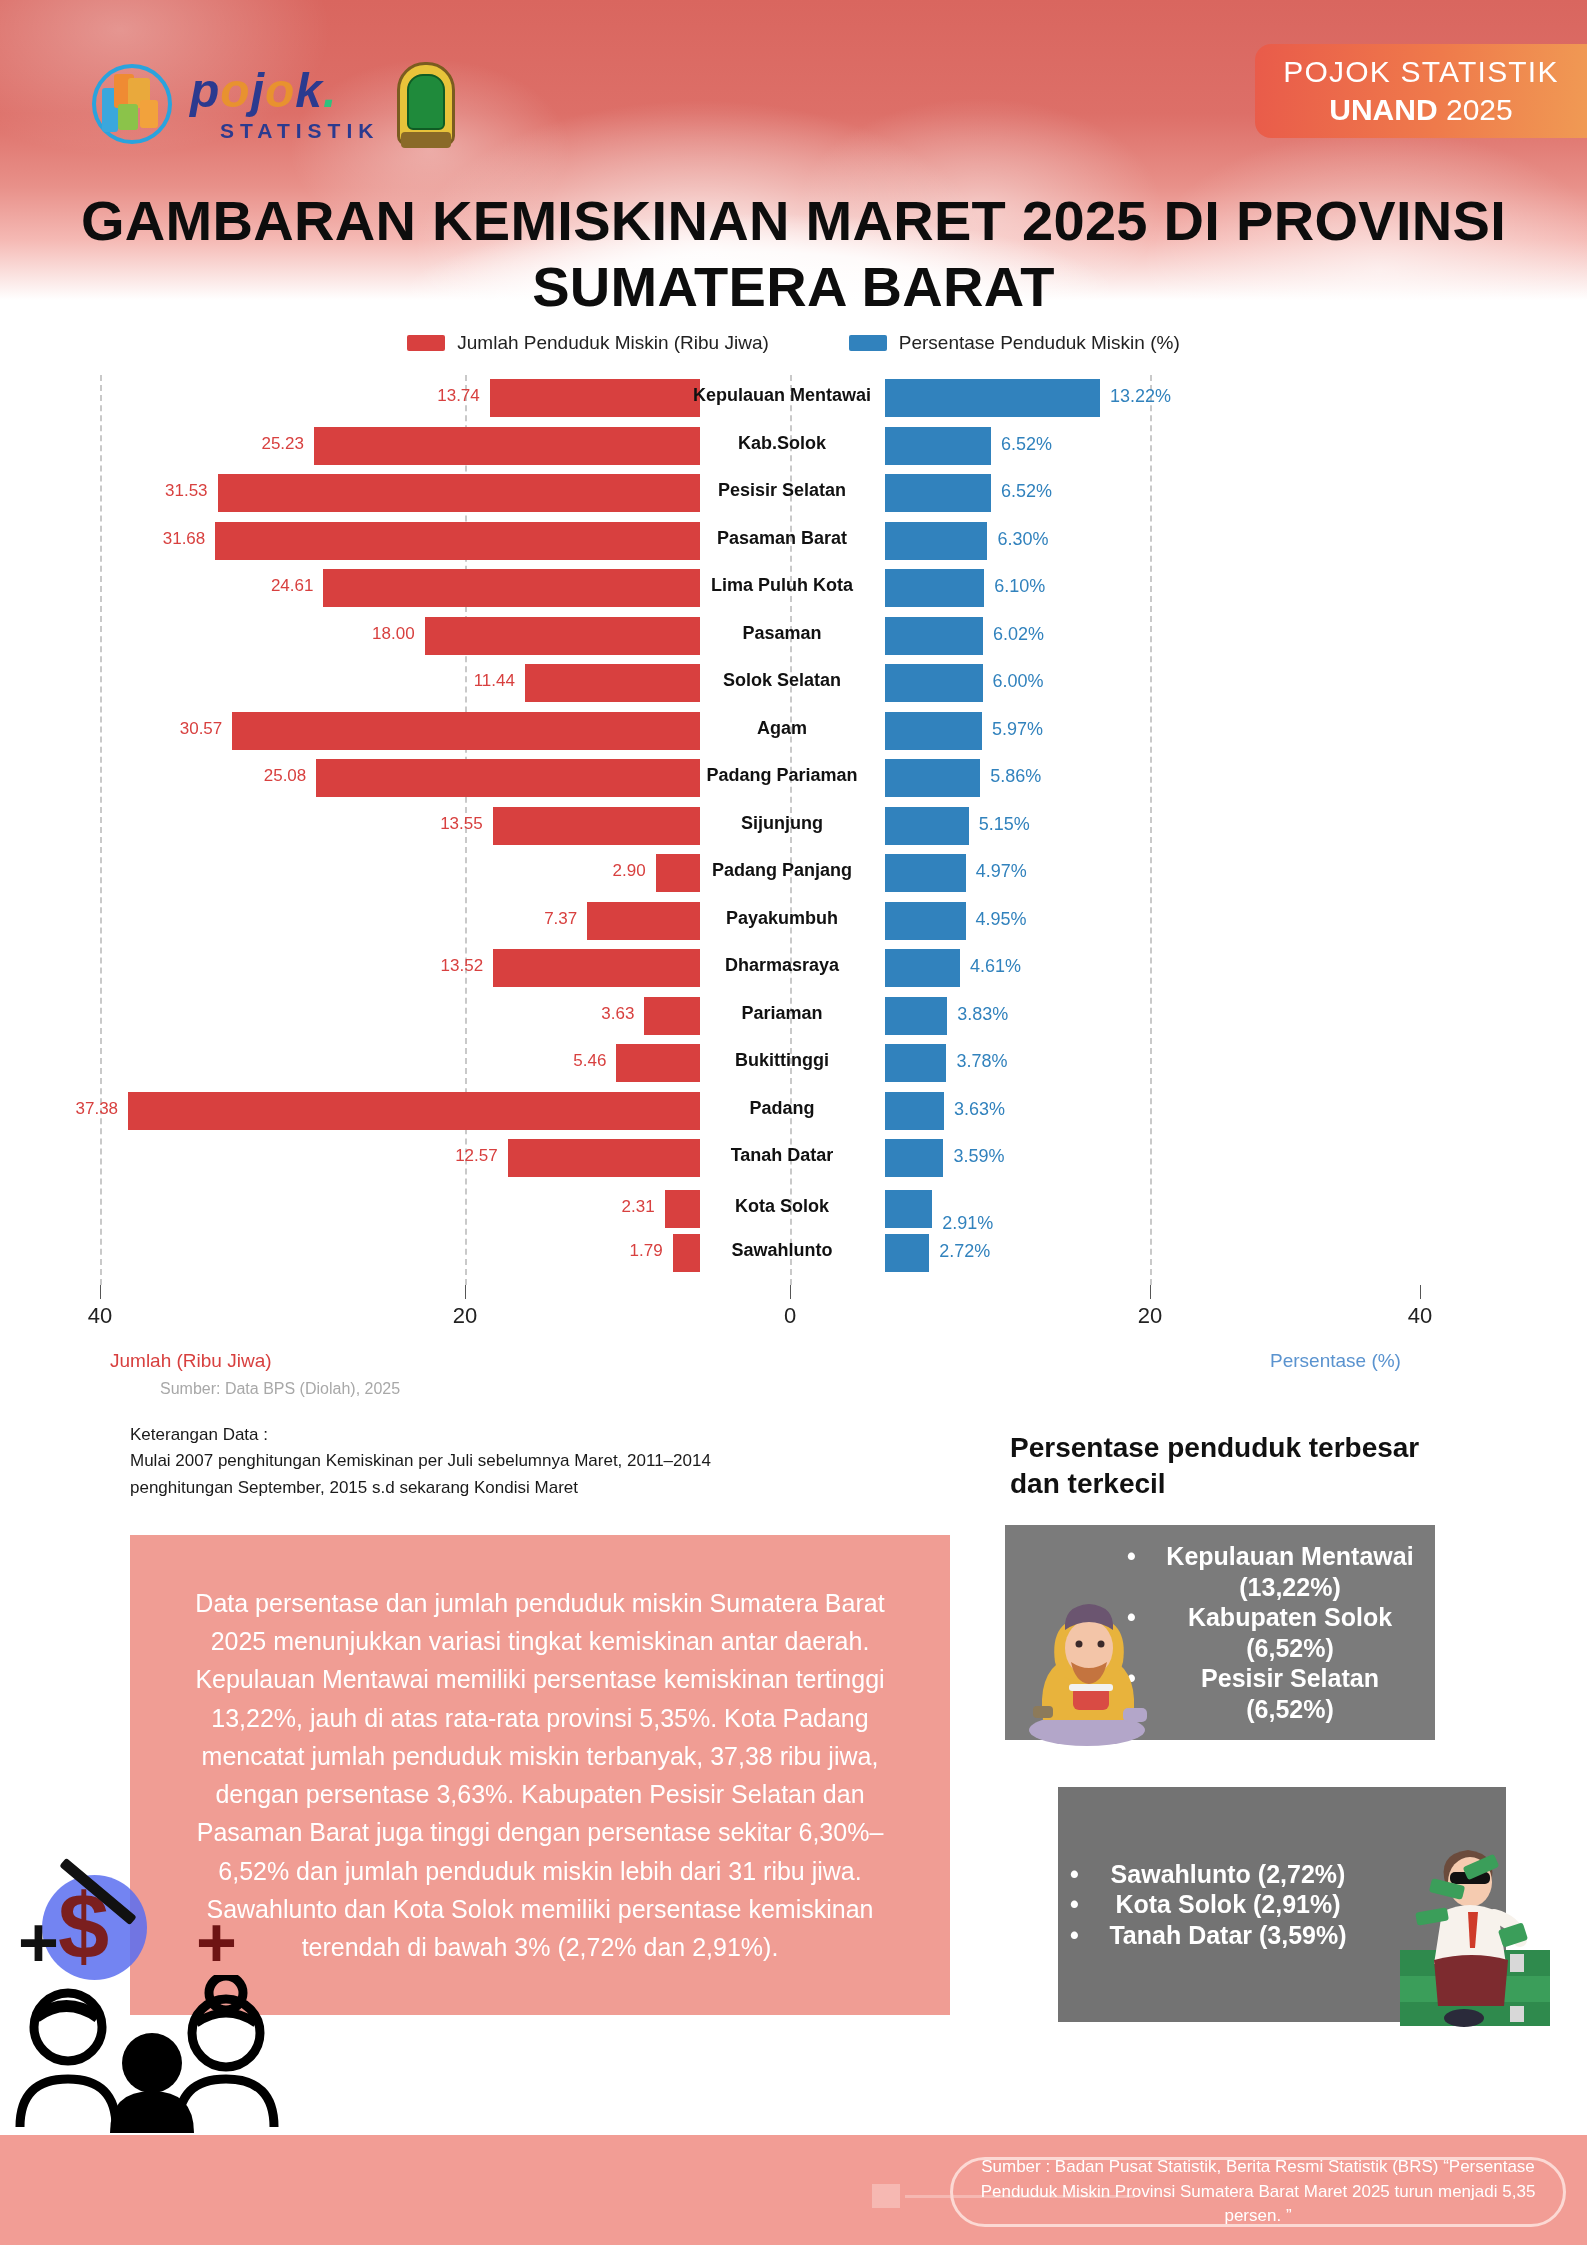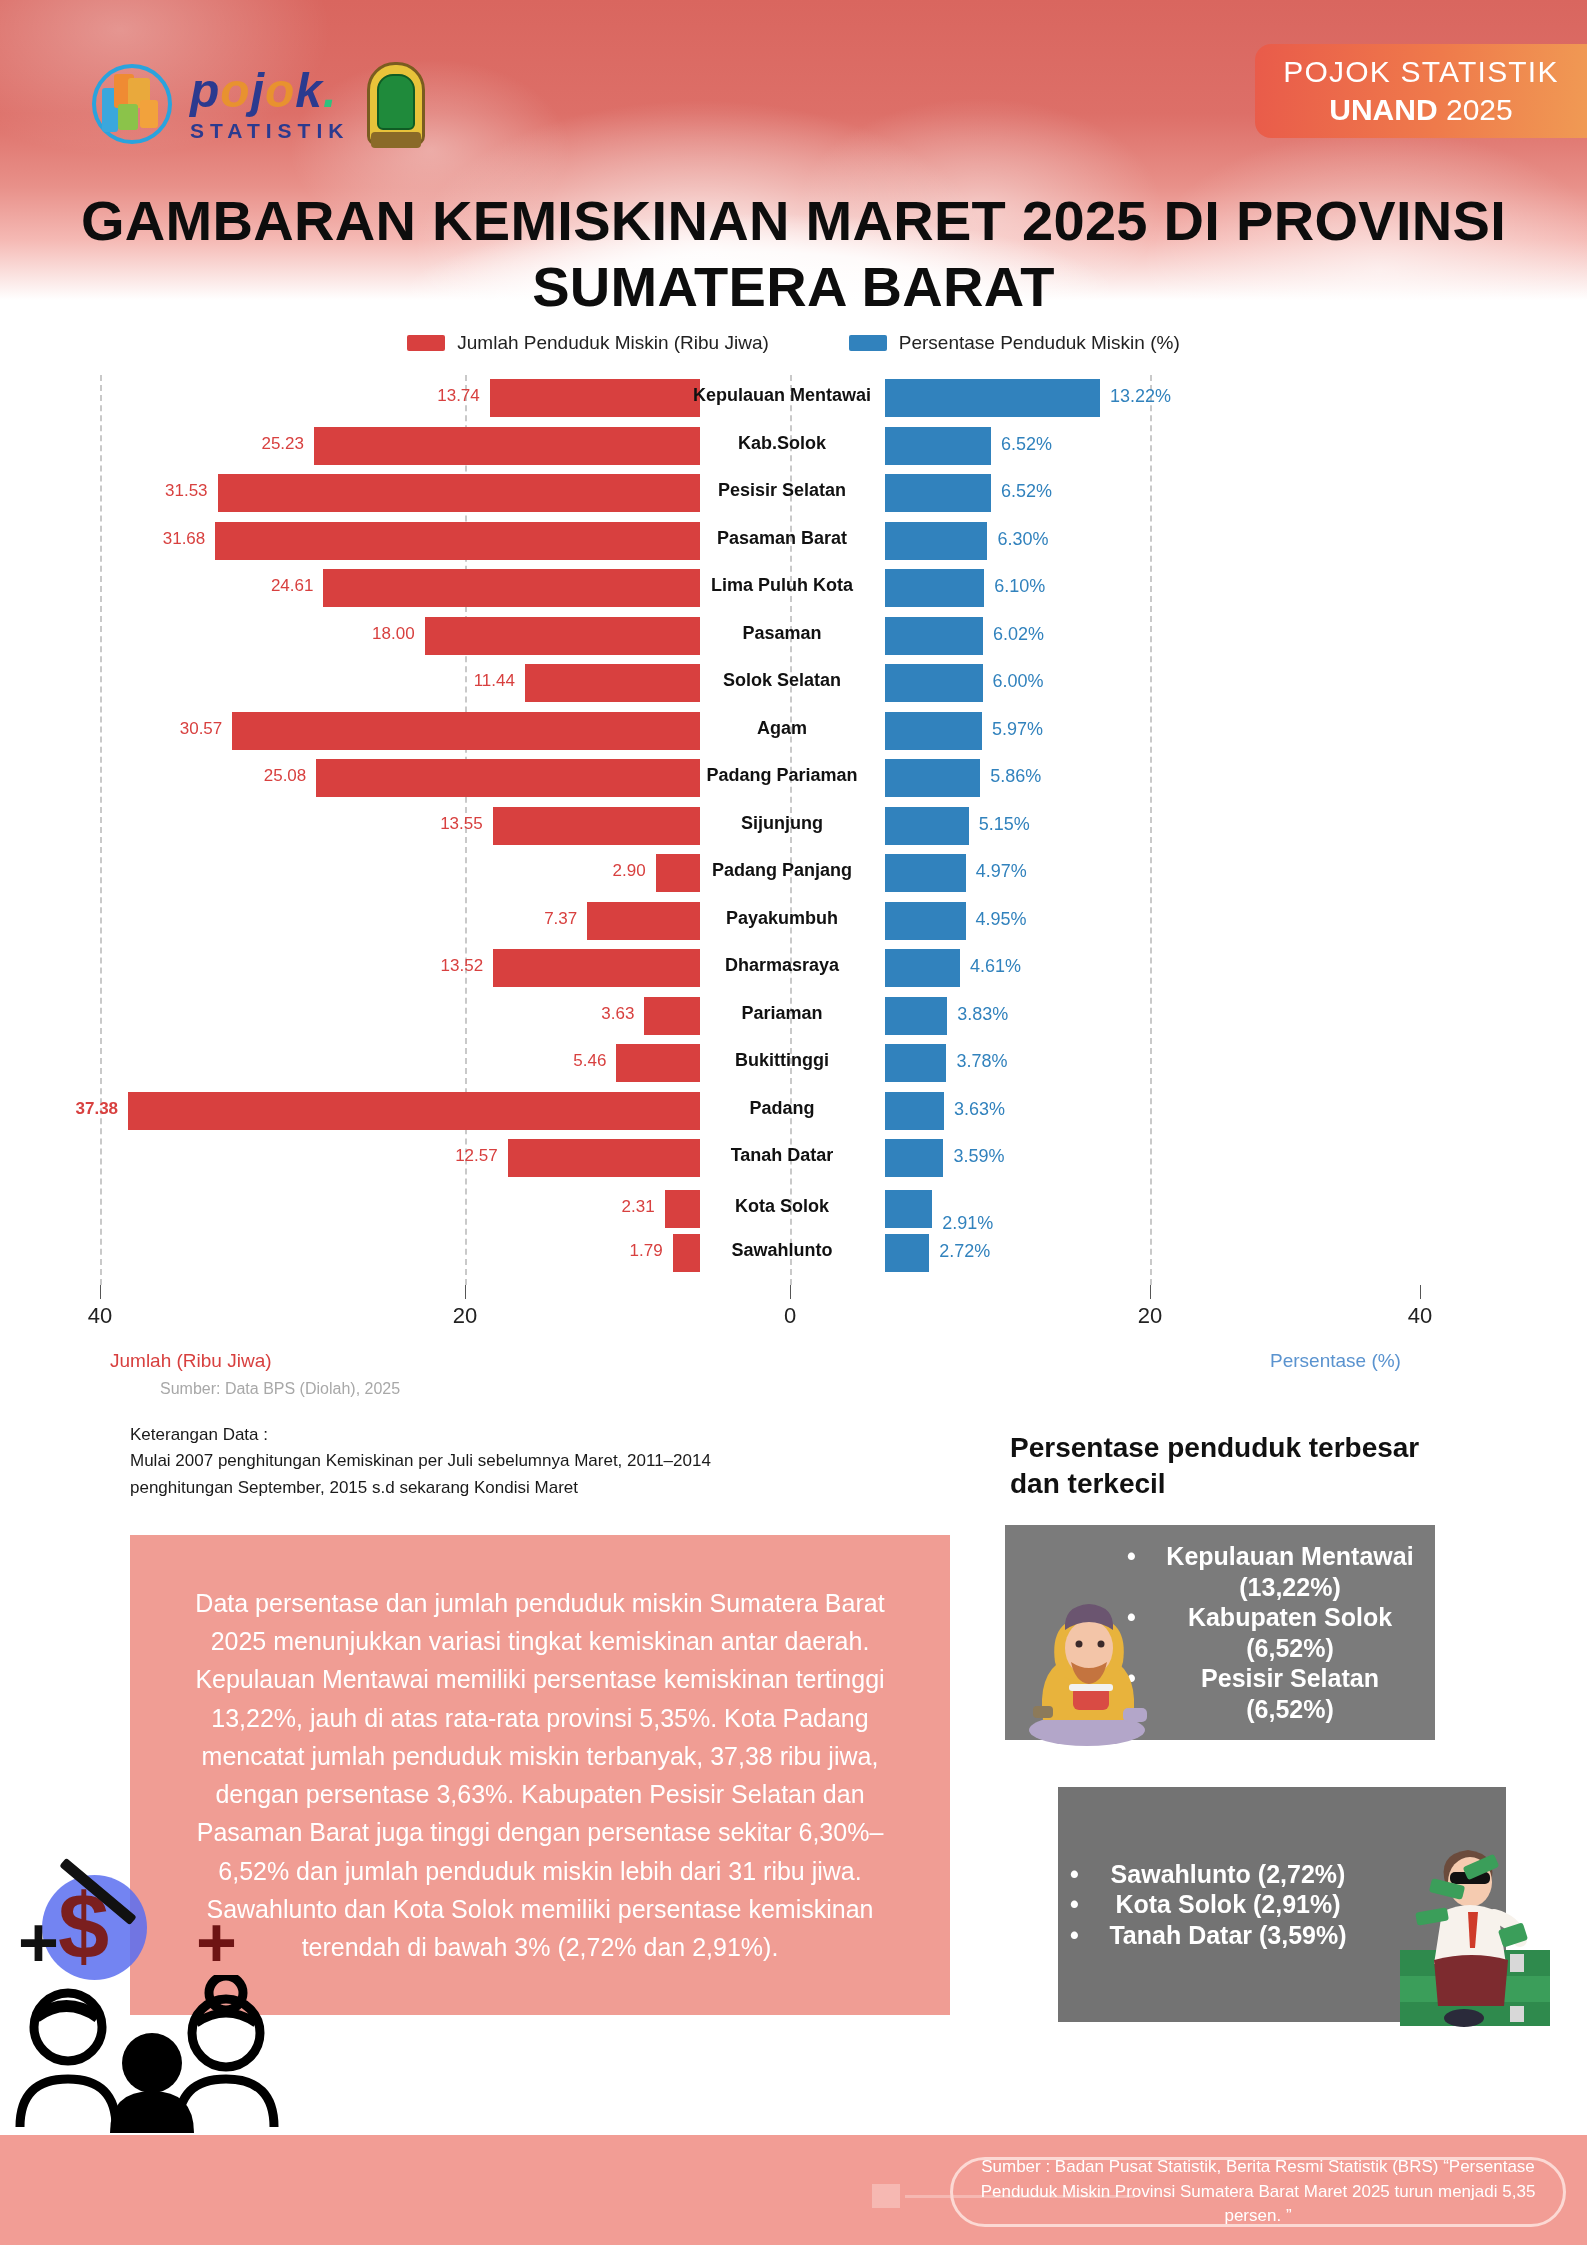--- a/index.html
+++ b/index.html
@@ -36,21 +36,21 @@
   .logo-mark .bk1 { position:absolute; left:14px; top:28px; width:16px; height:44px; background:#3aa7dd; border-radius:3px; }
   .logo-mark .bk2 { position:absolute; left:26px; top:14px; width:20px; height:34px; background:#ef8b33; border-radius:3px; }
   .logo-mark .bk3 { position:absolute; left:40px; top:18px; width:22px; height:30px; background:#e9a93c; border-radius:3px; }
   .logo-mark .bk4 { position:absolute; left:30px; top:44px; width:20px; height:26px; background:#8bc34a; border-radius:3px; }
   .logo-mark .bk5 { position:absolute; left:52px; top:40px; width:18px; height:28px; background:#f2a23c; border-radius:3px; }
   .logo-text { line-height:1; }
   .logo-text .pojok { font-size:48px; font-weight:bold; font-style:italic; color:#2b3a8f; letter-spacing:1px; }
   .logo-text .pojok span.o1 { color:#e8922f; }
   .logo-text .pojok span.o2 { color:#e8922f; }
   .logo-text .pojok span.dot { color:#2ec27e; }
-  .logo-text .stat { font-size:21px; font-weight:bold; color:#2b3a8f; letter-spacing:6px; margin-top:5px; }
+  .logo-text .stat { font-size:21px; font-weight:bold; color:#2b3a8f; letter-spacing:6px; margin-top:5px;margin-left:30px; }
   
   .emblem { position:relative; width:66px; height:92px; }
   .emblem .shield { position:absolute; left:4px; top:4px; width:58px; height:84px;
     background:#e8c33a; border:3px solid #7a5c20; border-radius:28px 28px 10px 10px; }
   .emblem .inner { position:absolute; left:14px; top:16px; width:38px; height:56px;
     background:#1f8a3b; border:2px solid #0f5c24; border-radius:16px 16px 6px 6px; }
   .emblem .base { position:absolute; left:8px; bottom:2px; width:50px; height:16px;
     background:#8a6a28; border-radius:4px; }
 
   
@@ -300,21 +300,21 @@
     </div>
     <div class="row" style="top: 665px;">
       <div class="bar-red" style="left: 616.462px; width: 83.538px; background: rgb(216, 64, 63);"></div>
       <div class="val-red" style="left: 524.462px; width: 82px;">5.46</div>
       <div class="cat-label">Bukittinggi</div>
       <div class="bar-blue" style="left: 885px; width: 61.475px; background: rgb(49, 130, 189);"></div>
       <div class="val-blue" style="left: 956.475px;">3.78%</div>
     </div>
     <div class="row" style="top: 712.5px;">
       <div class="bar-red" style="left: 128.086px; width: 571.914px; background: rgb(216, 64, 63);"></div>
-      <div class="val-red" style="left: 36.086px; width: 82px; font-weight: bold;">37.38</div>
+      <div class="val-red" style="left: 36.086px; width: 82px;">37.38</div>
       <div class="cat-label">Padang</div>
       <div class="bar-blue" style="left: 885px; width: 59.0356px; background: rgb(49, 130, 189);"></div>
       <div class="val-blue" style="left: 954.036px;">3.63%</div>
     </div>
     <div class="row" style="top: 760px;">
       <div class="bar-red" style="left: 507.679px; width: 192.321px; background: rgb(216, 64, 63);"></div>
       <div class="val-red" style="left: 415.679px; width: 82px;">12.57</div>
       <div class="cat-label">Tanah Datar</div>
       <div class="bar-blue" style="left: 885px; width: 58.385px; background: rgb(49, 130, 189);"></div>
       <div class="val-blue" style="left: 953.385px;">3.59%</div>

